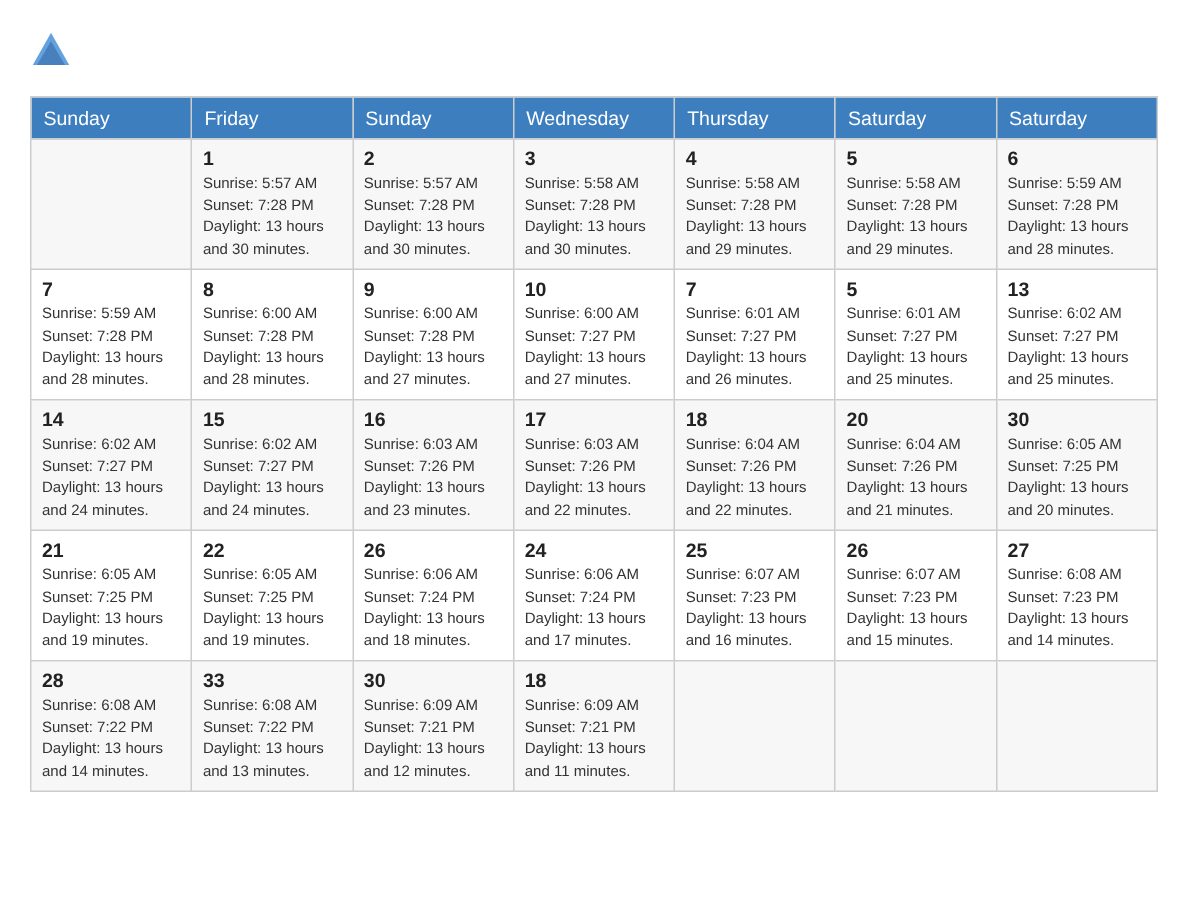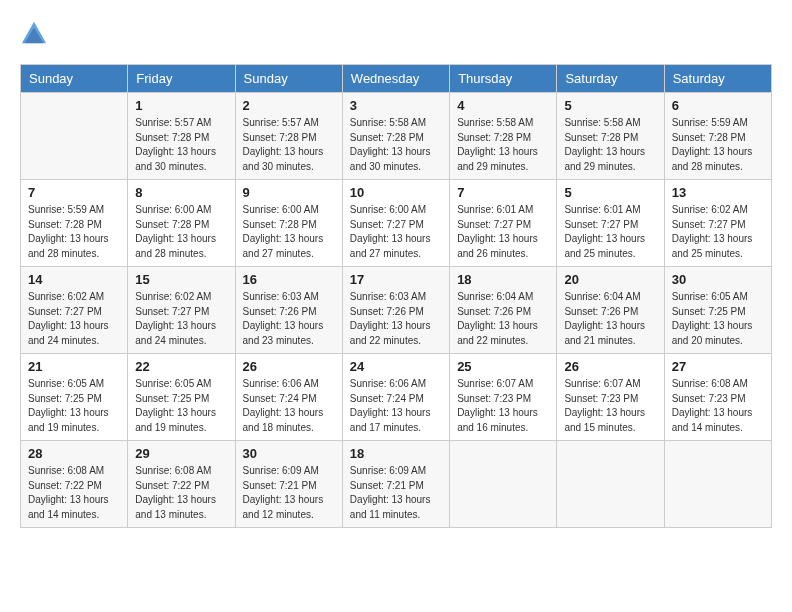--- a/index.html
+++ b/index.html
@@ -318,21 +318,21 @@
       </tr>
       <tr>
         <td>
           <div class="day-number">28</div>
           <div class="day-info" style="white-space: pre-line;">Sunrise: 6:08 AM
 Sunset: 7:22 PM
 Daylight: 13 hours
 and 14 minutes.</div>
         </td>
         <td>
-          <div class="day-number">29</div>
+          <div class="day-number">33</div>
           <div class="day-info" style="white-space: pre-line;">Sunrise: 6:08 AM
 Sunset: 7:22 PM
 Daylight: 13 hours
 and 13 minutes.</div>
         </td>
         <td>
           <div class="day-number">30</div>
           <div class="day-info" style="white-space: pre-line;">Sunrise: 6:09 AM
 Sunset: 7:21 PM
 Daylight: 13 hours

